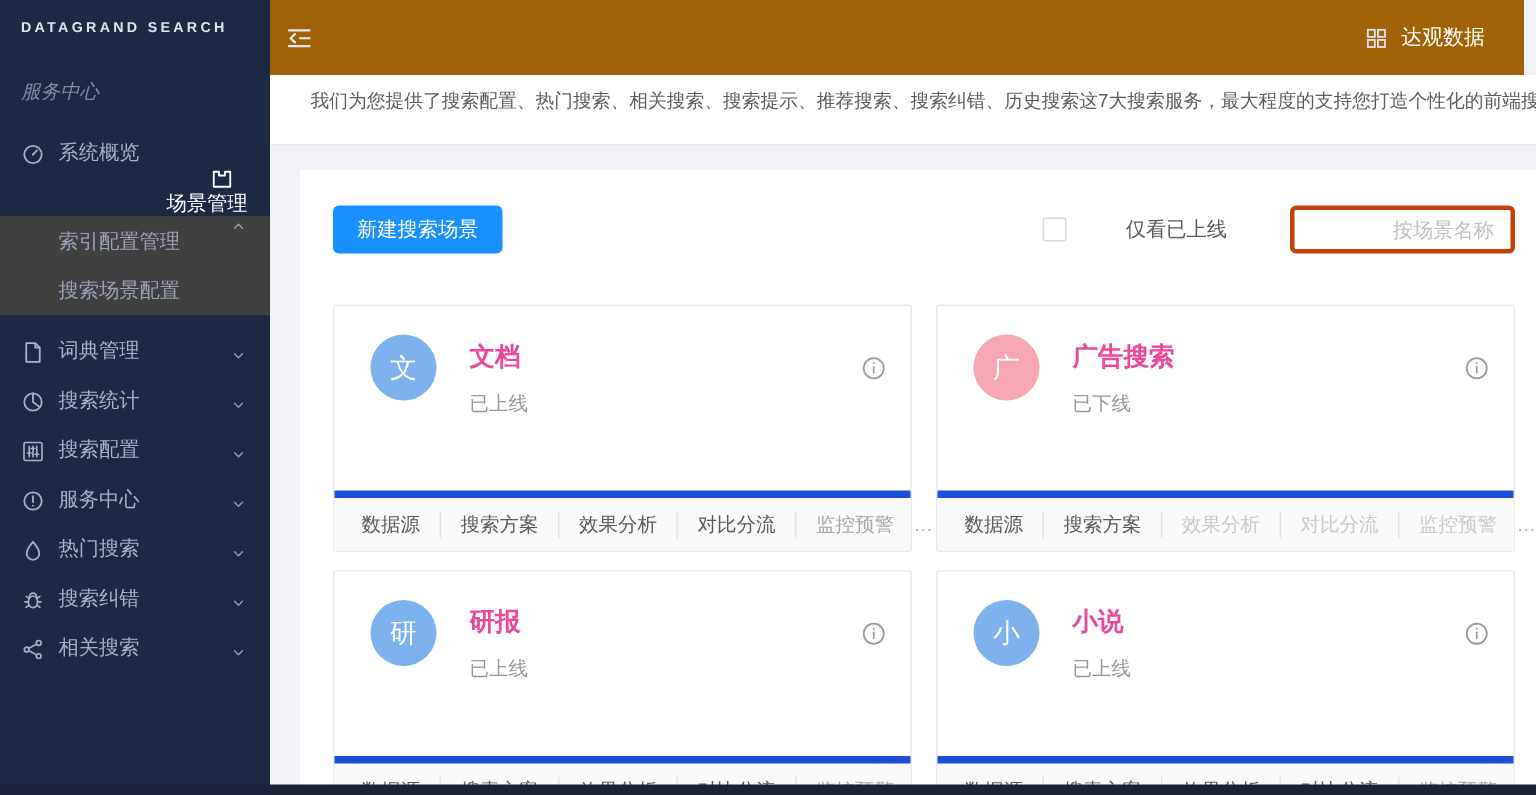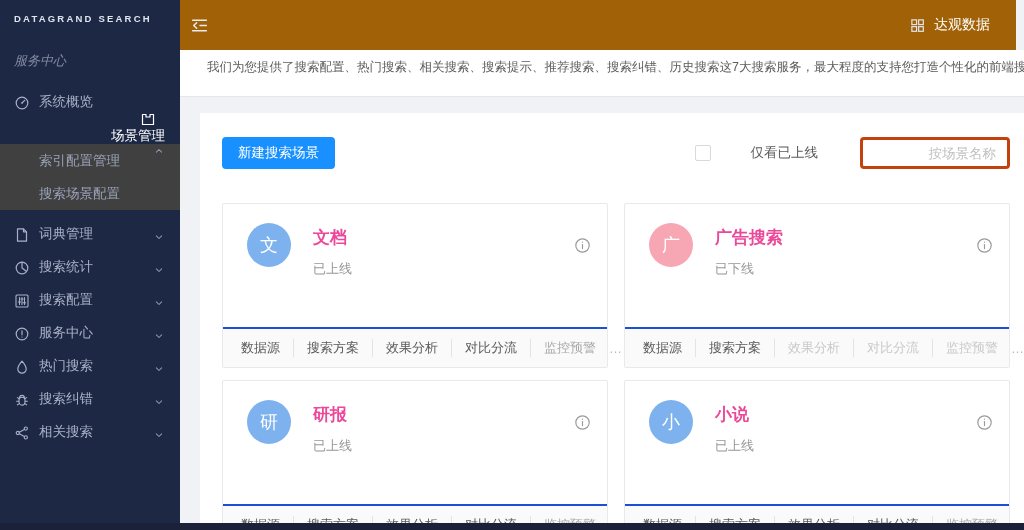--- a/index.html
+++ b/index.html
@@ -55,21 +55,21 @@
     position:relative; display:flex; flex-direction:column; }
   .card-body { padding:19px 24px 0; display:flex; }
   .avatar { width:44px; height:44px; border-radius:50%; color:#fff; font-size:18px;
     display:flex; align-items:center; justify-content:center; flex-shrink:0; }
   .av-blue { background:#7db2ee; }
   .av-pink { background:#f7a6b3; }
   .card-info { margin-left:22px; padding-top:3px; }
   .card-title { font-size:17px; color:#ec4899; font-weight:600; }
   .card-status { font-size:13px; color:#979797; margin-top:11px; }
   .info-ic { position:absolute; top:33px; right:16px; color:#9a9a9a; display:inline-flex; cursor:pointer; }
-  .card-footer { margin-top:auto; height:40px; background:#fafafa; border-top:2px solid #1d4ed8;
+  .card-footer { margin-top:auto; height:40px; background:#fafafa; border-top:5px solid #1d4ed8;
     display:flex; align-items:center; padding:0 18px; font-size:13px; white-space:nowrap; }
   .flink { color:#595959; cursor:pointer; padding:0 13px; }
   .flink:first-child { padding-left:0; }
   .flink + .flink { border-left:1px solid #e3e3e3; }
   .flink.dim { color:#a8a8a8; }
   .flink.dis { color:#c9c9c9; }
   .fmore { margin-left:auto; color:#b9b9b9; cursor:pointer; letter-spacing:1px; }
 
   .bottom-strip { position:absolute; left:0; bottom:0; width:1024px; height:7px;
     background:#1a2138; z-index:9; }

